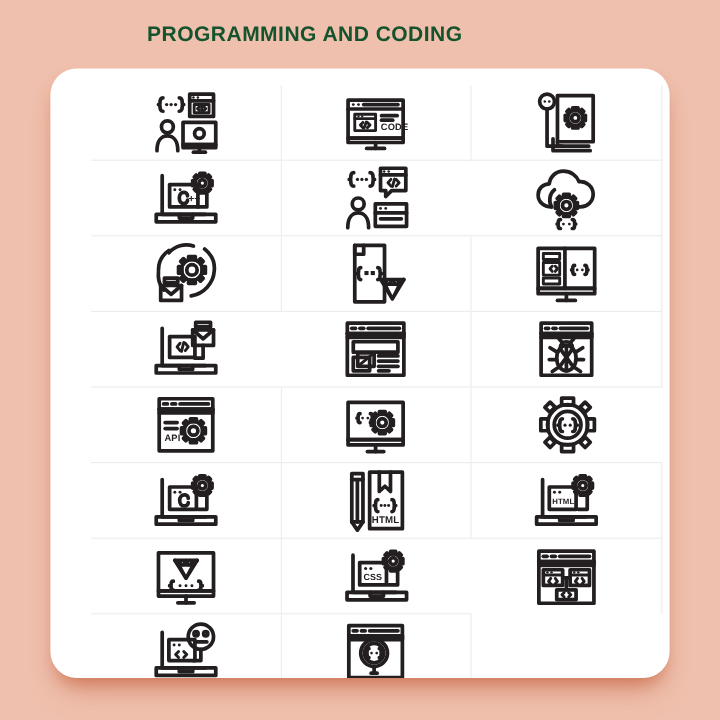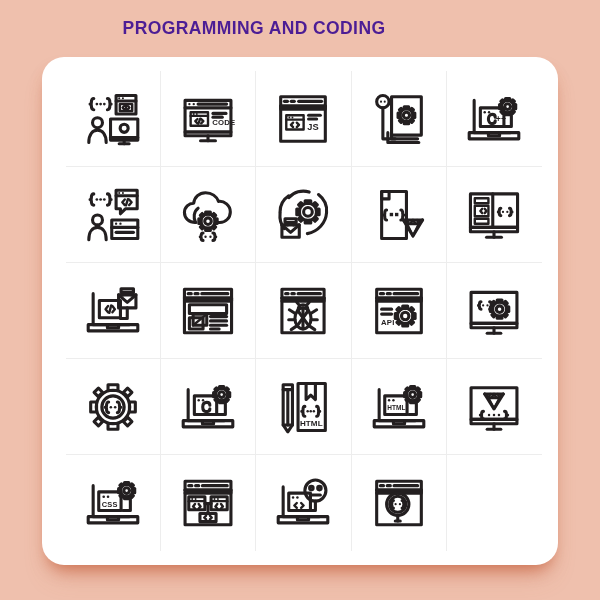--- a/index.html
+++ b/index.html
@@ -16,43 +16,43 @@
   }
   #page-title {
     position: absolute;
     left: 0;
     top: 18px;
     width: 508px;
     text-align: center;
     font-size: 17.5px;
     font-weight: bold;
     letter-spacing: 0.4px;
-    color: #4c1d95;
+    color: #14532d;
     font-family: "Liberation Sans", sans-serif;
   }
   #card {
     position: absolute;
     left: 42px;
     top: 57px;
     width: 516px;
     height: 508px;
     background: #ffffff;
     border-radius: 22px;
     box-shadow: 0 10px 16px -6px rgba(186, 70, 30, 0.55),
                 0 18px 26px -10px rgba(200, 110, 80, 0.35);
     overflow: hidden;
   }
   #grid {
     position: absolute;
-    left: 24px;
+    left: 34px;
     top: 14px;
     width: 476px;
     height: 480px;
     display: grid;
-    grid-template-columns: repeat(5, 1fr);
+    grid-template-columns: repeat(3, 1fr);
     grid-template-rows: repeat(5, 1fr);
     text-align: center;
   }
   .cell {
     position: relative;
     display: flex;
     align-items: center;
     justify-content: center;
     box-sizing: border-box;
     border-right: 1px solid #ededed;
@@ -139,39 +139,20 @@
         <path class="lnthin" d="M37.5 49.5 L34.5 57.5"></path>
         <path class="ln" d="M58 41 L79 41"></path>
         <path class="ln" d="M58 47 L73 47"></path>
         <text class="tx" x="57" y="60" font-size="12.5" letter-spacing="0.2">CODE</text>
         <path class="ln" d="M13 71 L87 71 L87 77 L13 77 Z"></path>
         <path class="ln" d="M50 77 L50 85"></path>
         <path class="ln" d="M38 85 L62 85"></path>
       </svg>
     </div>
 
-    <div class="cell">
-      <svg viewBox="0 0 100 100">
-        <rect class="ln" x="14" y="14" width="72" height="72"></rect>
-        <path class="ln" d="M14 29 L86 29"></path>
-        <path class="ln" d="M20 21.5 L25 21.5"></path>
-        <path class="ln" d="M31 21.5 L36 21.5"></path>
-        <path class="ln" d="M43 21.5 L80 21.5"></path>
-        <rect class="ln" x="14" y="29" width="72" height="5"></rect>
-        <rect class="lnthin" x="23" y="44" width="28" height="23"></rect>
-        <path class="lnthin" d="M23 51 L51 51"></path>
-        <circle class="fl" cx="28" cy="47.5" r="1.5"></circle>
-        <circle class="fl" cx="33" cy="47.5" r="1.5"></circle>
-        <path class="lnthin" d="M34 56 L30.5 59.5 L34 63"></path>
-        <path class="lnthin" d="M40 56 L43.5 59.5 L40 63"></path>
-        <path class="ln" d="M59 44 L78 44"></path>
-        <path class="ln" d="M59 50 L72 50"></path>
-        <text class="tx" x="57" y="67" font-size="15">JS</text>
-      </svg>
-    </div>
 
     <div class="cell">
       <svg viewBox="0 0 100 100">
         <circle class="ln" cx="24" cy="22" r="10"></circle>
         <circle class="fl" cx="21" cy="22" r="1.7"></circle>
         <circle class="fl" cx="27" cy="22" r="1.7"></circle>
         <path class="ln" d="M24 32 L24 82 L44 82"></path>
         <path class="ln" d="M32 72 L32 88 L82 88"></path>
         <rect class="ln" x="38" y="14" width="48" height="62"></rect>
         <path class="ln" d="M38 76 L38 82 L80 82"></path>

